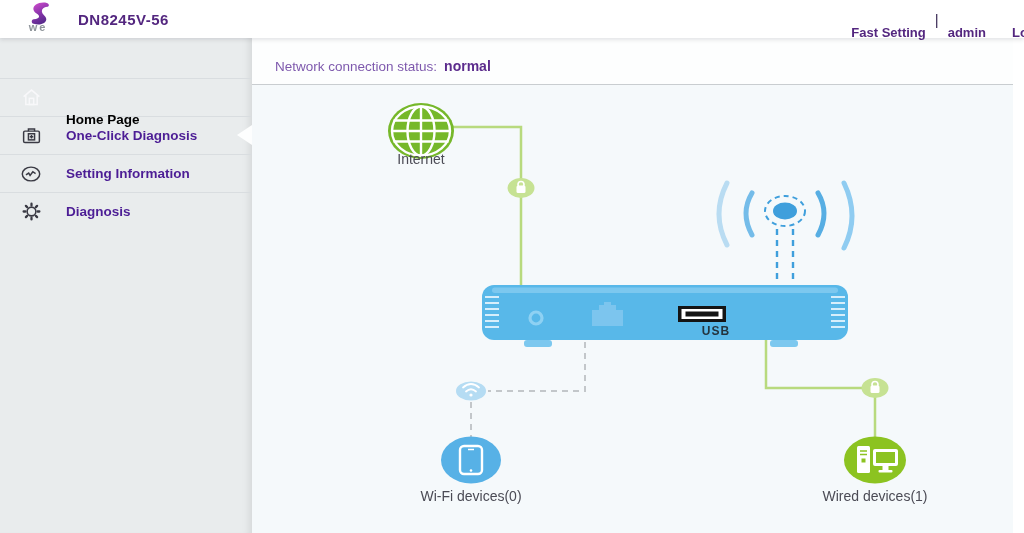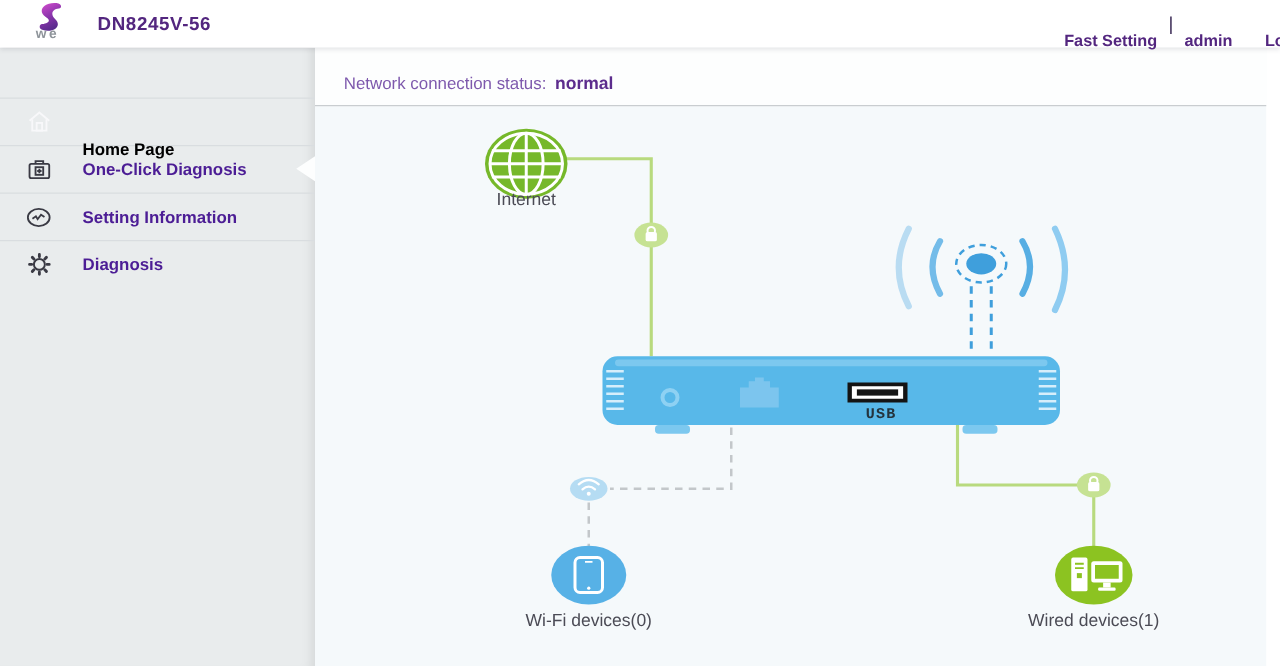--- a/index.html
+++ b/index.html
@@ -215,17 +215,17 @@
         <path d="M608 366 H615 M608 369.5 H615" stroke="#8cc321" stroke-width="1.5"></path>
         <rect x="609.5" y="373.5" width="4" height="4" fill="#8cc321"></rect>
         <rect x="621" y="364" width="25" height="17" rx="2" fill="#fff"></rect>
         <rect x="624" y="367" width="19" height="11" fill="#8cc321"></rect>
         <rect x="630.5" y="381" width="6" height="4" fill="#fff"></rect>
         <rect x="626.5" y="385" width="14" height="2.5" rx="1" fill="#fff"></rect>
       </g>
     </svg>
 
     <div class="dlabel" style="left:89px; top:66px; width:160px;">Internet</div>
-    <div class="dlabel usb-lbl" style="left:413px; top:239px; width:80px;font-family:Liberation Mono, monospace;">USB</div>
+    <div class="dlabel usb-lbl" style="left:424px; top:239px; width:80px;">USB</div>
     <div class="dlabel" style="left:119px; top:403px; width:200px;text-align:center;">Wi-Fi devices(0)</div>
     <div class="dlabel" style="left:523px; top:403px; width:200px;">Wired devices(1)</div>
   </div>
 </div>
 
 </body></html>

